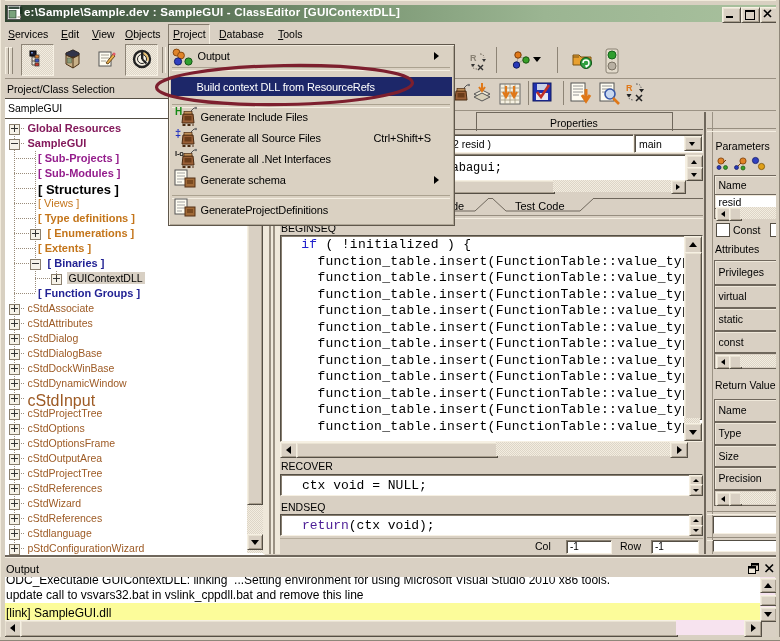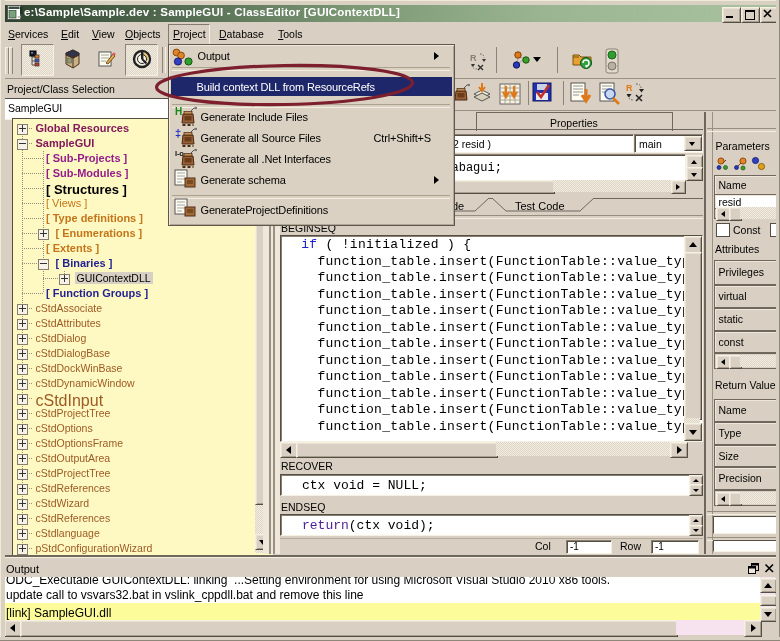--- a/index.html
+++ b/index.html
@@ -163,21 +163,21 @@
     <path d="M0.5 12 L5.5 12 L3 15.5 Z" fill="#222"></path>
     <path d="M10 13 L16 19 M16 13 L10 19" stroke="#222" stroke-width="1.5"></path>
   </svg>
 </div>
 
 <div class="ab" id="left" style="left:4px;top:80px;width:259px;height:474px">
   <span class="lbl" style="left:3px;top:3px">Project/Class Selection</span>
   <div class="ab" style="left:0px;top:18px;width:257px;height:20px;background:#fff;border:1px solid;border-color:#544e44 #f6f0e3 #f6f0e3 #544e44">
     <span class="lbl" style="left:3px;top:3px;font-size:10.5px">SampleGUI</span>
   </div>
-  <div class="ab" style="left:8px;top:38px;width:259px;height:436px;background:#fef9c3;border:1px solid;border-color:#544e44 #f6f0e3 #f6f0e3 #544e44;overflow:hidden" id="treebox">
+  <div class="ab" style="left:0px;top:38px;width:259px;height:436px;background:#ffffff;border:1px solid;border-color:#544e44 #f6f0e3 #f6f0e3 #544e44;overflow:hidden" id="treebox">
         <div style="position:absolute;left:8.5px;top:9px;width:1px;height:420px;background-image:repeating-linear-gradient(180deg,#9a8c7a 0 1px,transparent 1px 2px)"></div>
         <div style="position:absolute;left:29.5px;top:32px;width:1px;height:142px;background-image:repeating-linear-gradient(180deg,#9a8c7a 0 1px,transparent 1px 2px)"></div>
         <div style="position:absolute;left:51px;top:152px;width:1px;height:7px;background-image:repeating-linear-gradient(180deg,#9a8c7a 0 1px,transparent 1px 2px)"></div>
         <div style="position:absolute;left:13.5px;top:9px;width:6.5px;height:1px;background-image:repeating-linear-gradient(90deg,#9a8c7a 0 1px,transparent 1px 2px)"></div>
         <div style="position:absolute;left:3.5px;top:4.5px;width:9px;height:9px;background:#f6f2e8;border:1px solid #8a7f6e"></div>
         <div style="position:absolute;left:5.5px;top:8.5px;width:7px;height:1px;background:#333"></div>
         <div style="position:absolute;left:8.5px;top:5.5px;width:1px;height:7px;background:#333"></div>
         <div style="position:absolute;left:22.5px;top:2.5px;white-space:pre;color:#83195b;font-weight:bold;font-size:11px;">Global Resources</div>
         <div style="position:absolute;left:13.5px;top:24px;width:6.5px;height:1px;background-image:repeating-linear-gradient(90deg,#9a8c7a 0 1px,transparent 1px 2px)"></div>
         <div style="position:absolute;left:3.5px;top:19.5px;width:9px;height:9px;background:#f6f2e8;border:1px solid #8a7f6e"></div>

